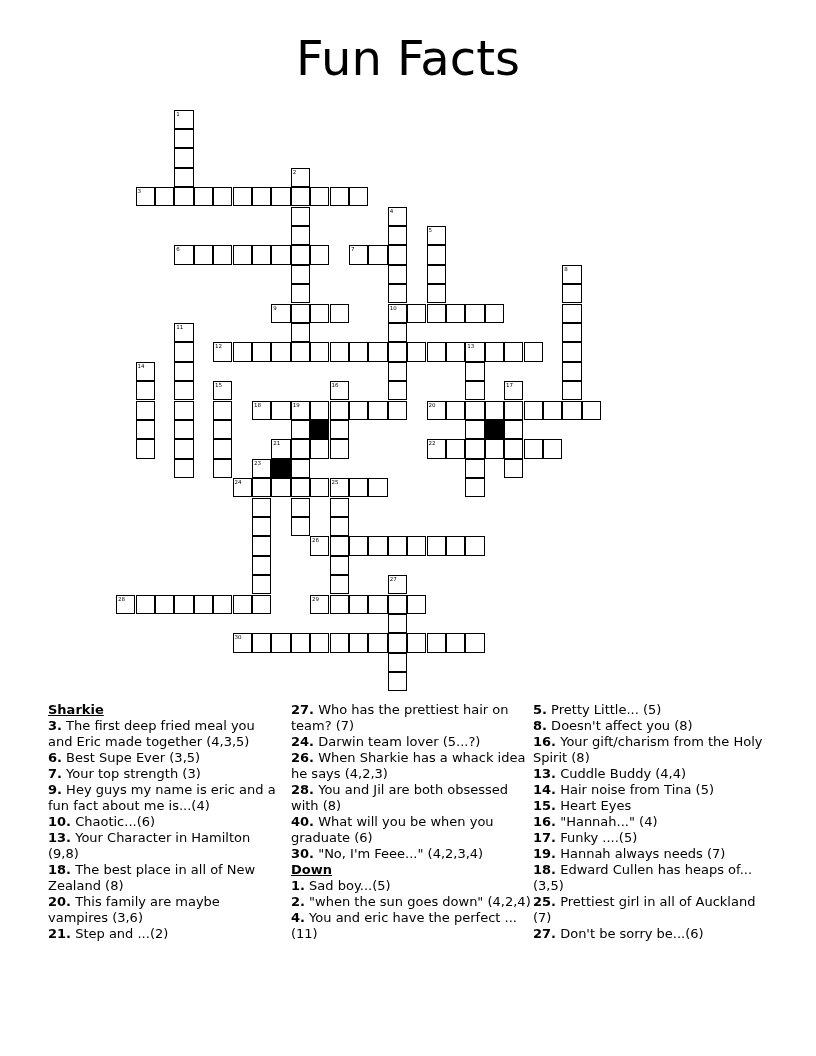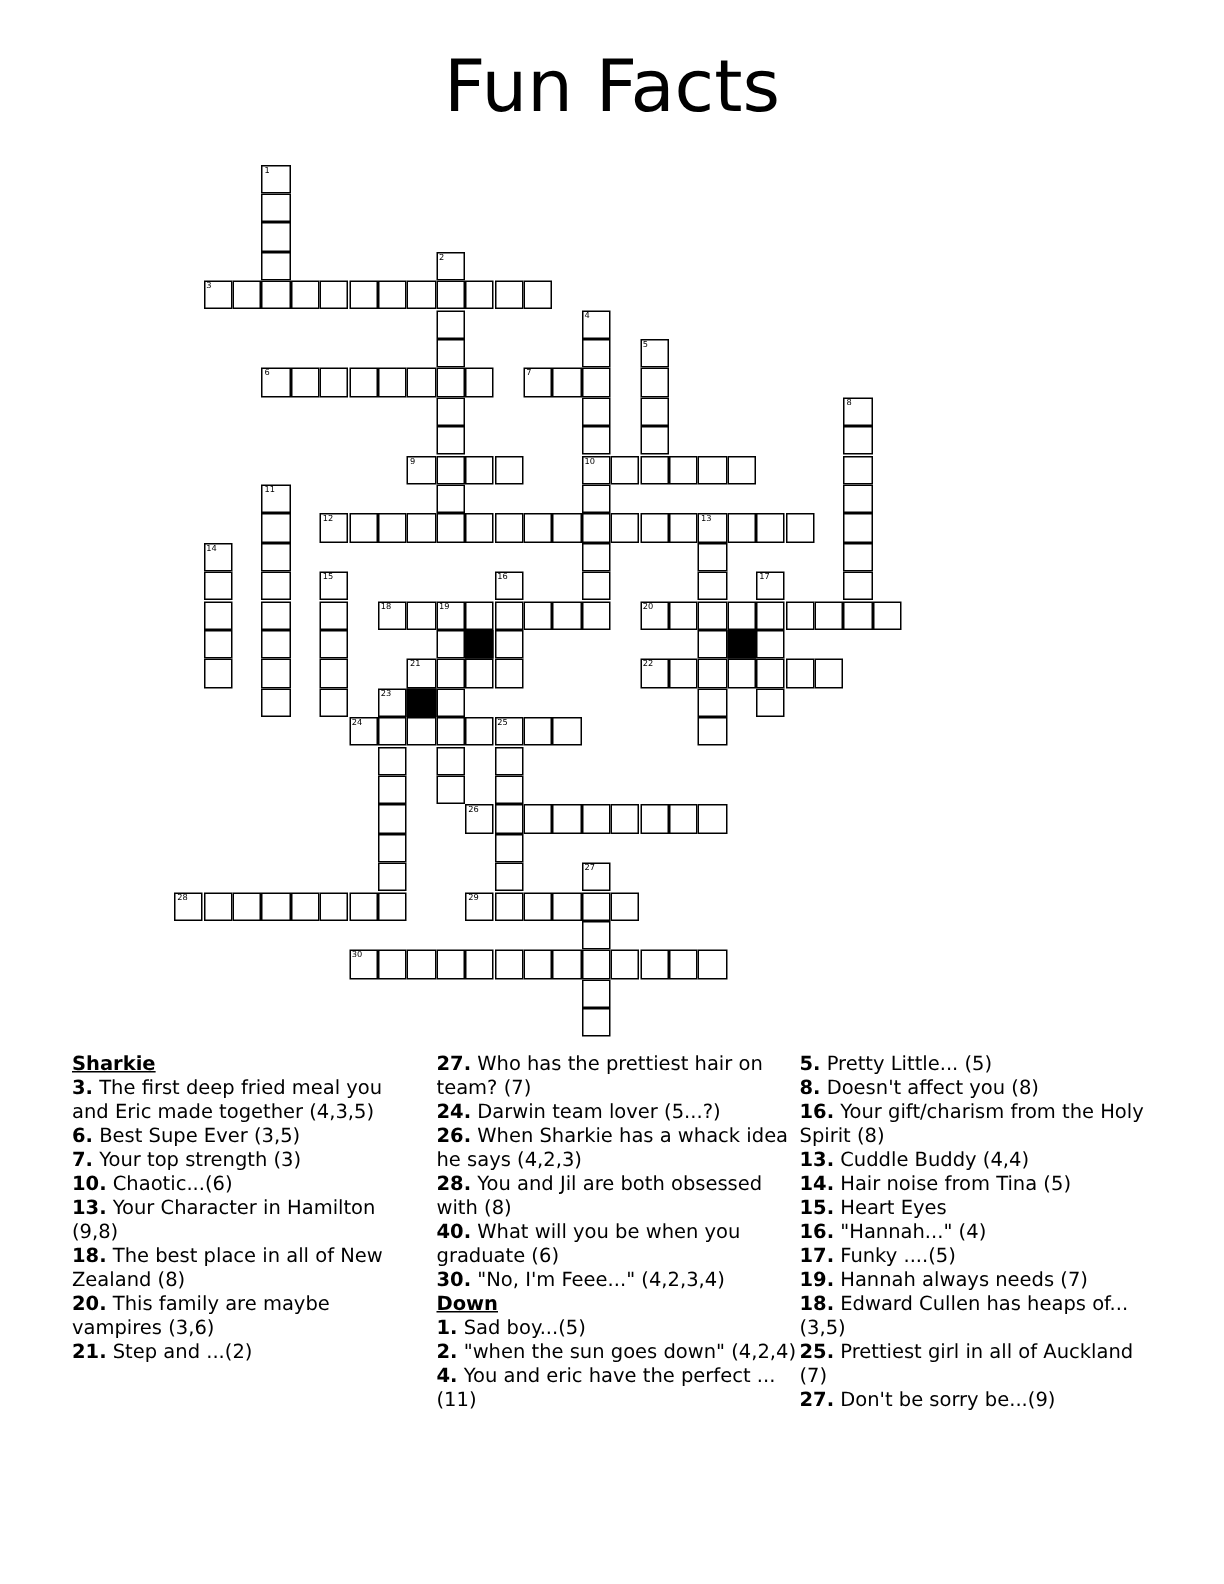--- a/index.html
+++ b/index.html
@@ -283,20 +283,21 @@
     <div class="cell black" style="left: 485.2px; top: 420.4px;"></div>
     <div class="cell black" style="left: 271.8px; top: 459.2px;"></div>
   </div>
 
 <div class="clues col1">
   <div class="clue-head">Sharkie</div>
   <div id="across-list-a">
       <div class="clue"><b>3.</b><span> The first deep fried meal you and Eric made together (4,3,5)</span></div>
       <div class="clue"><b>6.</b><span> Best Supe Ever (3,5)</span></div>
       <div class="clue"><b>7.</b><span> Your top strength (3)</span></div>
+      <div class="clue"><b>9.</b><span> Hey guys my name is eric and a fun fact about me is...(4)</span></div>
       <div class="clue"><b>10.</b><span> Chaotic...(6)</span></div>
       <div class="clue"><b>13.</b><span> Your Character in Hamilton (9,8)</span></div>
       <div class="clue"><b>18.</b><span> The best place in all of New Zealand (8)</span></div>
       <div class="clue"><b>20.</b><span> This family are maybe vampires (3,6)</span></div>
       <div class="clue"><b>21.</b><span> Step and ...(2)</span></div>
     </div>
 </div>
 <div class="clues col2">
   <div id="across-list-b">
       <div class="clue"><b>27.</b><span> Who has the prettiest hair on team? (7)</span></div>
@@ -319,15 +320,15 @@
       <div class="clue"><b>8.</b><span> Doesn't affect you (8)</span></div>
       <div class="clue"><b>16.</b><span> Your gift/charism from the Holy Spirit (8)</span></div>
       <div class="clue"><b>13.</b><span> Cuddle Buddy (4,4)</span></div>
       <div class="clue"><b>14.</b><span> Hair noise from Tina (5)</span></div>
       <div class="clue"><b>15.</b><span> Heart Eyes</span></div>
       <div class="clue"><b>16.</b><span> "Hannah..." (4)</span></div>
       <div class="clue"><b>17.</b><span> Funky ....(5)</span></div>
       <div class="clue"><b>19.</b><span> Hannah always needs (7)</span></div>
       <div class="clue"><b>18.</b><span> Edward Cullen has heaps of...(3,5)</span></div>
       <div class="clue"><b>25.</b><span> Prettiest girl in all of Auckland (7)</span></div>
-      <div class="clue"><b>27.</b><span> Don't be sorry be...(9)</span></div>
+      <div class="clue"><b>27.</b><span> Don't be sorry be...(6)</span></div>
     </div>
 </div>
 
 </body></html>

